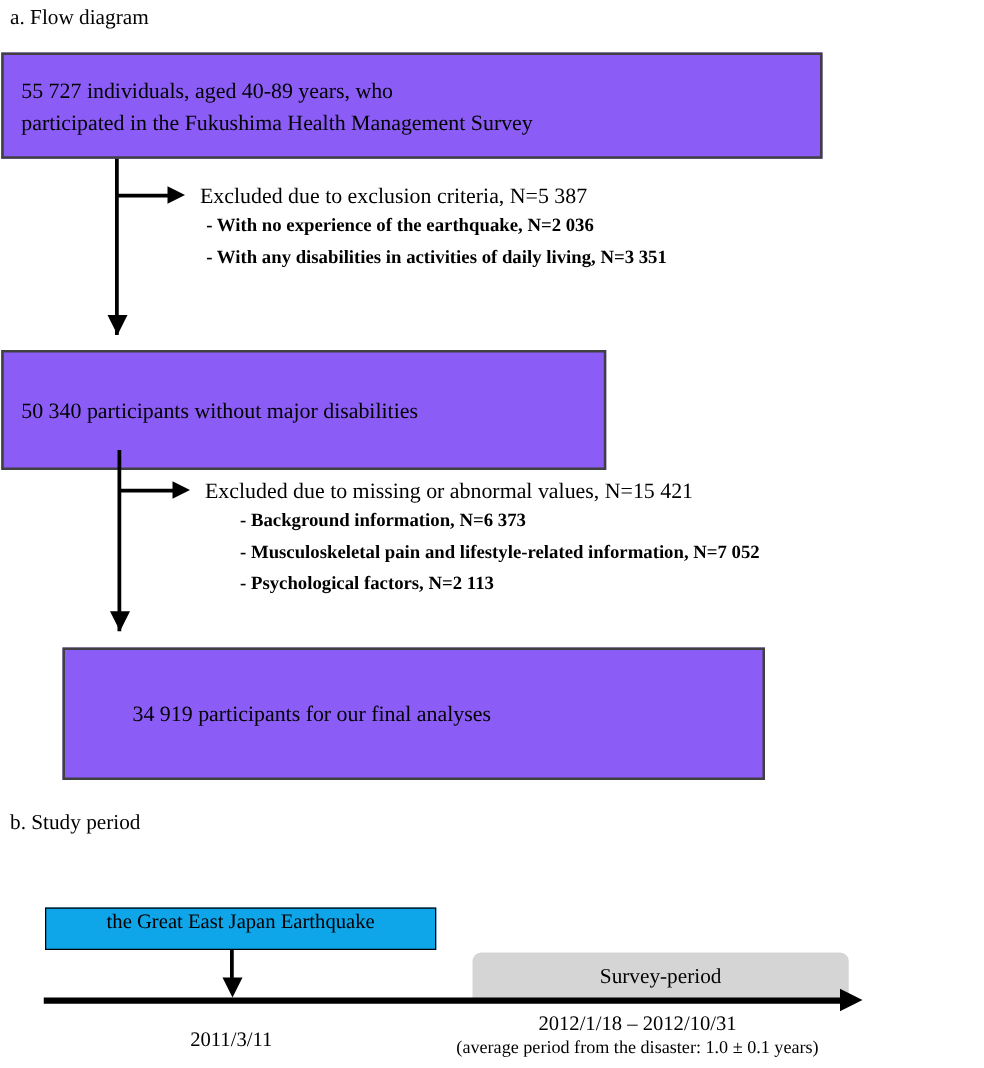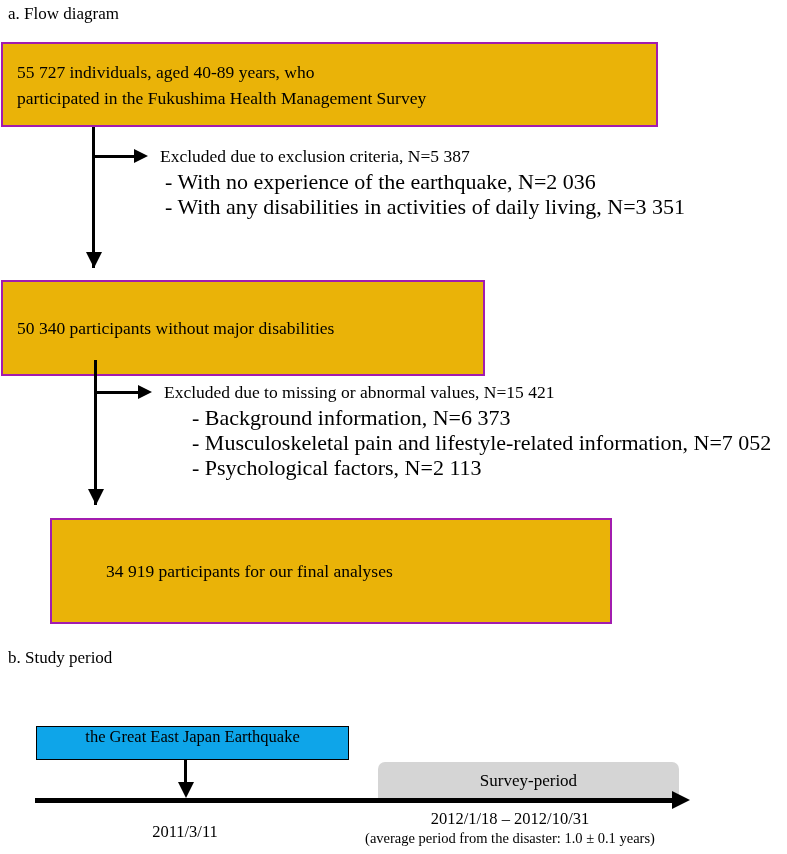--- a/index.html
+++ b/index.html
@@ -20,22 +20,22 @@
   
   .section-heading {
     font-size: 17px;
     line-height: 20px;
     white-space: nowrap;
   }
 
   
   .flow-box {
     box-sizing: border-box;
-    border: 2px solid #a21caf;
-    background: #eab308;
+    border: 2px solid #404040;
+    background: #8b5cf6;
     display: flex;
     flex-direction: column;
     justify-content: center;
   }
   .flow-box .box-line {
     font-size: 17.5px;
     line-height: 26px;
     padding-left: 14px;
     white-space: nowrap;
   }
@@ -64,22 +64,23 @@
     border-left: 14px solid #000000;
   }
 
   
   .excl-block { white-space: nowrap; }
   .excl-head {
     font-size: 17.5px;
     line-height: 25px;
   }
   .excl-item {
-    font-size: 22px;
+    font-size: 15px;
     line-height: 25px;
+    font-weight: bold;
   }
   .indent-a { padding-left: 5px; }
   .indent-b { padding-left: 28px; }
 
   
   .eq-box {
     box-sizing: border-box;
     border: 1.5px solid #000000;
     background: #0ea5e9;
     display: flex;

